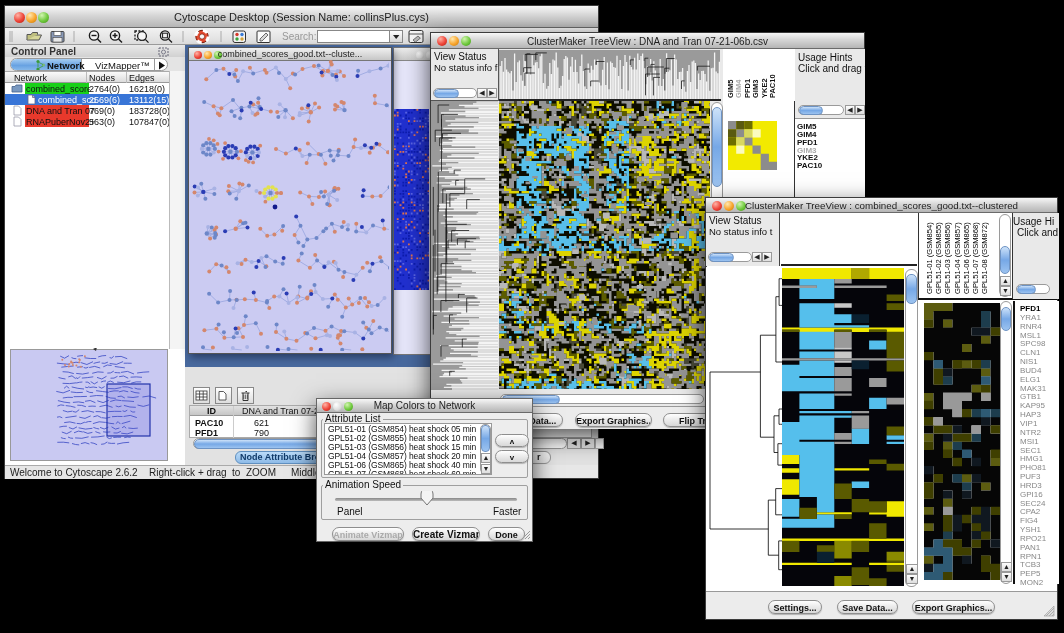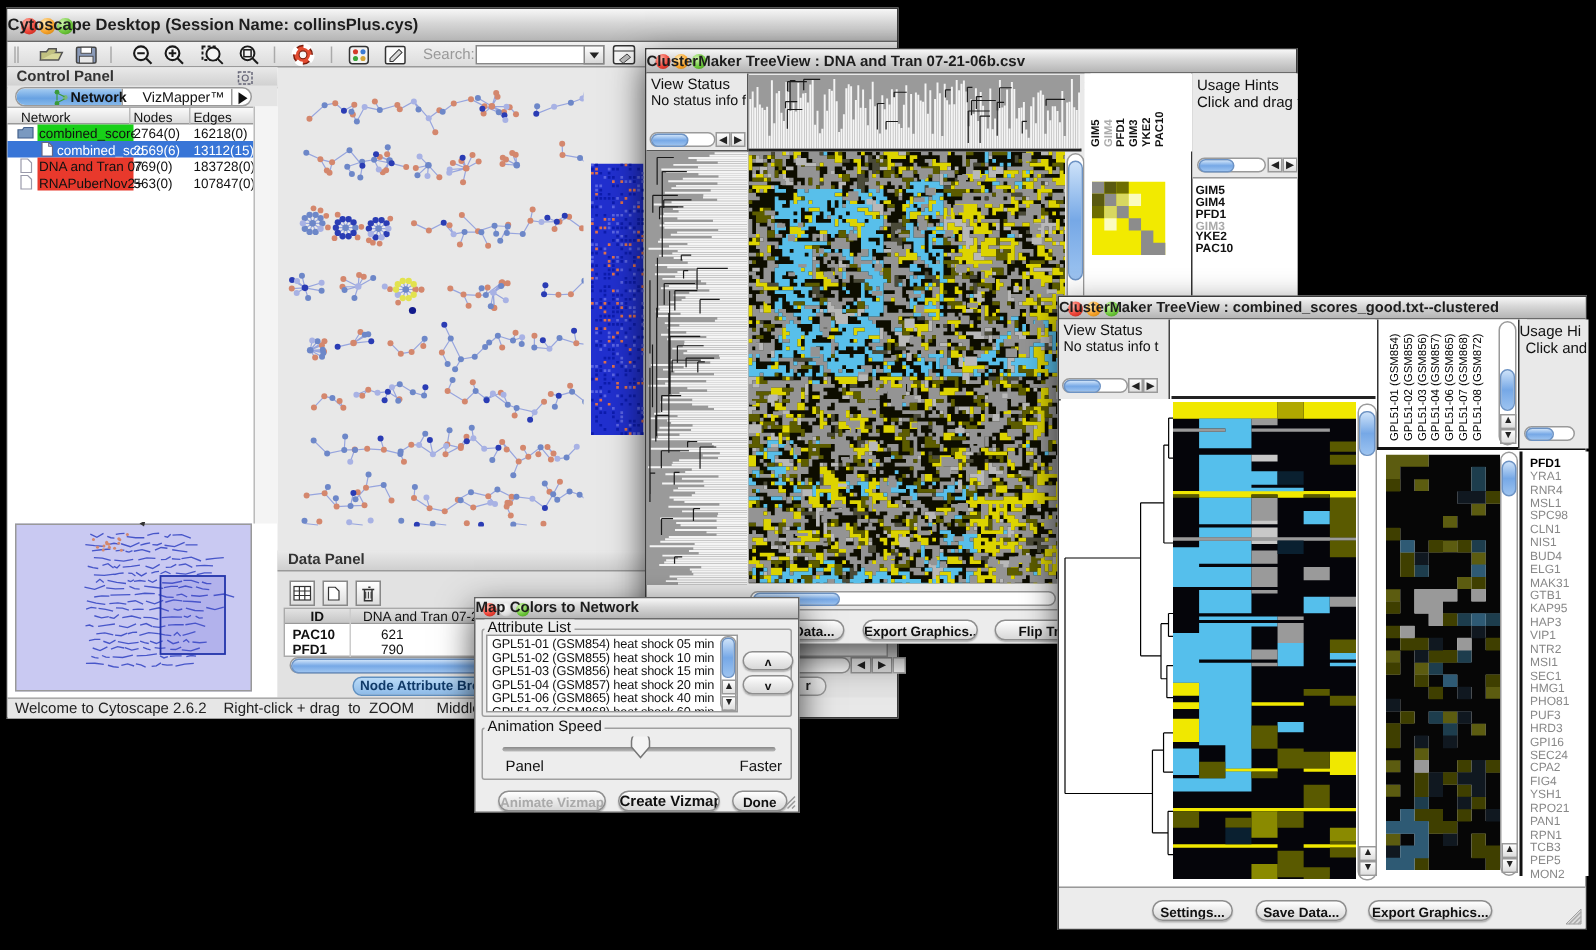--- a/index.html
+++ b/index.html
@@ -5,21 +5,21 @@
 *{box-sizing:border-box}
 body{font-family:"Liberation Sans",sans-serif;-webkit-font-smoothing:antialiased}
 .abs{position:absolute}
 .win{position:absolute;border:1px solid #3c3c3c;border-radius:0;box-shadow:0 8px 22px rgba(0,0,0,.7)}
 .tbar{position:absolute;left:0;right:0;top:0;background:linear-gradient(#f7f7f7,#d6d6d6 45%,#b5b5b5);border-bottom:1px solid #6a6a6a}
 .tl{position:absolute;border-radius:50%}
 .tl.r{background:radial-gradient(circle at 35% 30%,#ffb3a6,#ee4438 55%,#b01e12)}
 .tl.y{background:radial-gradient(circle at 35% 30%,#ffe9b0,#f8a42c 55%,#c07708)}
 .tl.g{background:radial-gradient(circle at 35% 30%,#d2f5b0,#6fc93d 55%,#3f8f14)}
 .tl.w{background:radial-gradient(circle at 35% 30%,#fff,#ddd 60%,#aaa)}
-.ttl{position:absolute;left:0;right:0;font-weight:bold;color:#1d1d1d;white-space:nowrap}
+.ttl{position:absolute;left:0;right:0;text-align:center;font-weight:normal;color:#1d1d1d;white-space:nowrap}
 .btn{position:absolute;background:linear-gradient(#fff,#ececec 45%,#d8d8d8);border:1px solid #8e8e8e;border-radius:9px;text-align:center;font-weight:bold;color:#111;box-shadow:0 1px 1px rgba(0,0,0,.25);white-space:nowrap;overflow:hidden}
 .sb-tr{position:absolute;background:#fff;border:1px solid #9a9a9a;border-radius:6px}
 .sb-th{position:absolute;background:linear-gradient(#cde2f9,#76a8e6 50%,#9cc3f0);border:1px solid #6d93c4;border-radius:5px}
 .sb-b{position:absolute;background:linear-gradient(#fdfdfd,#dedede);border:1px solid #9a9a9a;font-size:7px;color:#222;text-align:center}
 .gb{position:absolute;border:1px solid #9f9f9f;border-radius:2px}
 .gb-l{position:absolute;background:#ededed;padding:0 2px;font-size:10px;color:#111}
 .t10{font-size:10px;color:#111}
 .t9{font-size:9px;color:#111}
 </style></head>
 <body>
@@ -159,25 +159,41 @@
    <div class="abs" style="left:20px;top:0;width:64px;height:11px;background:#e8392c"></div>
    <div class="abs t9" style="left:21px;top:1px">RNAPuberNov2+</div>
    <div class="abs t9" style="left:84px;top:1px">563(0)</div>
    <div class="abs t9" style="left:124px;top:1px">107847(0)</div>
   </div>
   <div class="abs" style="left:164px;top:26px;width:16px;height:278px;background:#f4f4f4;border-left:1px solid #bbb"></div>
 
   <div class="abs" style="left:5px;top:304px;width:158px;height:112px;background:#c9c9f2;border:1px solid #999"></div>
  </div>
 
+ <div class="abs" style="left:180px;top:39px;width:413px;height:322px;background:#48699e">
+
+  <div class="abs" style="left:208px;top:2px;width:205px;height:308px;background:#e6e6fa;border:1px solid #777">
+   <div class="abs" style="left:0;top:0;right:0;height:13px;background:linear-gradient(#ededed,#c9c9c9);border-bottom:1px solid #888">
+    <div class="tl w" style="left:22px;top:3px;width:8px;height:8px"></div>
+    <div class="tl w" style="left:32px;top:3px;width:8px;height:8px"></div>
+    <div class="tl w" style="left:42px;top:3px;width:8px;height:8px"></div>
+   </div>
+  </div>
+
+  <div class="abs" style="left:3px;top:2px;width:204px;height:307px;background:#cbcbf2;border:1px solid #555;box-shadow:2px 3px 8px rgba(0,0,20,.45)">
+   <div class="abs" style="left:0;top:0;right:0;height:13px;background:linear-gradient(#f0f0f0,#c6c6c6);border-bottom:1px solid #777">
+    <div class="tl r" style="left:5px;top:2.5px;width:8px;height:8px"></div>
+    <div class="tl y" style="left:15px;top:2.5px;width:8px;height:8px"></div>
+    <div class="tl g" style="left:25px;top:2.5px;width:8px;height:8px"></div>
+    <div class="ttl" style="top:1px;font-size:9px;color:#222">combined_scores_good.txt--cluste...</div>
+   </div>
+  </div>
+ </div>
 
  <div class="abs" style="left:180px;top:361px;width:413px;height:98px;background:#e2e2e2">
-  <div class="abs" style="left:0;top:0;width:413px;height:14px;background:linear-gradient(#e9e9e9,#cfcfcf);border-bottom:1px solid #9a9a9a">
-   <div class="abs" style="left:7px;top:1px;font-size:10px;font-weight:bold;color:#333">Data Panel</div>
-  </div>
   <div class="abs" style="left:8px;top:20px;width:17px;height:17px;background:linear-gradient(#fff,#ddd);border:1px solid #888"></div>
   <div class="abs" style="left:30px;top:20px;width:17px;height:17px;background:linear-gradient(#fff,#ddd);border:1px solid #888"></div>
   <div class="abs" style="left:52px;top:20px;width:17px;height:17px;background:linear-gradient(#fff,#ddd);border:1px solid #888"></div>
   <svg width="70" height="18" style="position:absolute;left:8px;top:20px">
    <rect x="3" y="4" width="11" height="9" fill="#fff" stroke="#333" stroke-width=".8"></rect>
         <path d="M3 7h11M3 10h11M6.6 4v9M10.2 4v9" stroke="#333" stroke-width=".8"></path>
    <path d="M26 13V4.5h4.5l2.5 2.5v6z" fill="#fff" stroke="#333" stroke-width=".8"></path>
    <path d="M48.5 6h8M50 6v7.5h5V6M52.5 4.5h1.5" fill="none" stroke="#333" stroke-width="1"></path>
         <path d="M50.8 7.5v4.5M52.6 7.5v4.5M54.4 7.5v4.5" stroke="#333" stroke-width=".7"></path>
   </svg>

